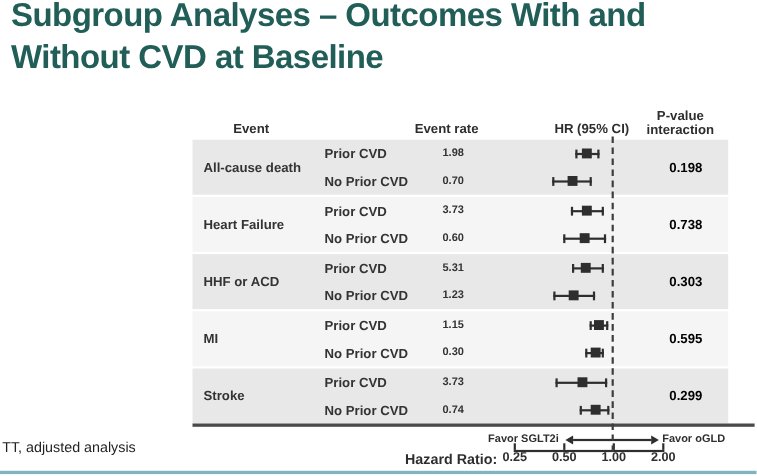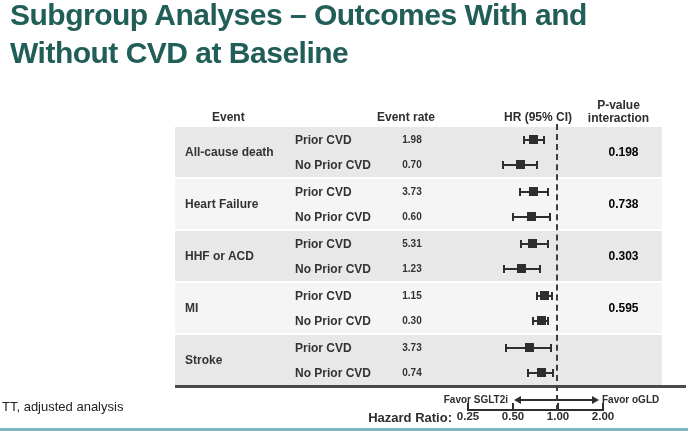--- a/index.html
+++ b/index.html
@@ -199,20 +199,21 @@
               <div class="s-label">No Prior CVD</div>
               <div class="s-rate">0.74</div>
               <div class="s-plot">
                 <div class="whisker" style="left: 89.9653px; width: 27.0177px;"></div>
                 <div class="cap" style="left: 89.9653px;"></div>
                 <div class="cap" style="left: 114.983px;"></div>
                 <div class="box" style="left: 100.37px;"></div>
               </div>
             </div>
           </div>
+          <div class="g-p">0.299</div>
         </div>
       </div>
   </div>
 
   <div class="ref-line"></div>
 
   <div class="axis-rule"></div>
 
   <div class="favor-left">Favor SGLT2i</div>
   <div class="favor-arrow"></div>

